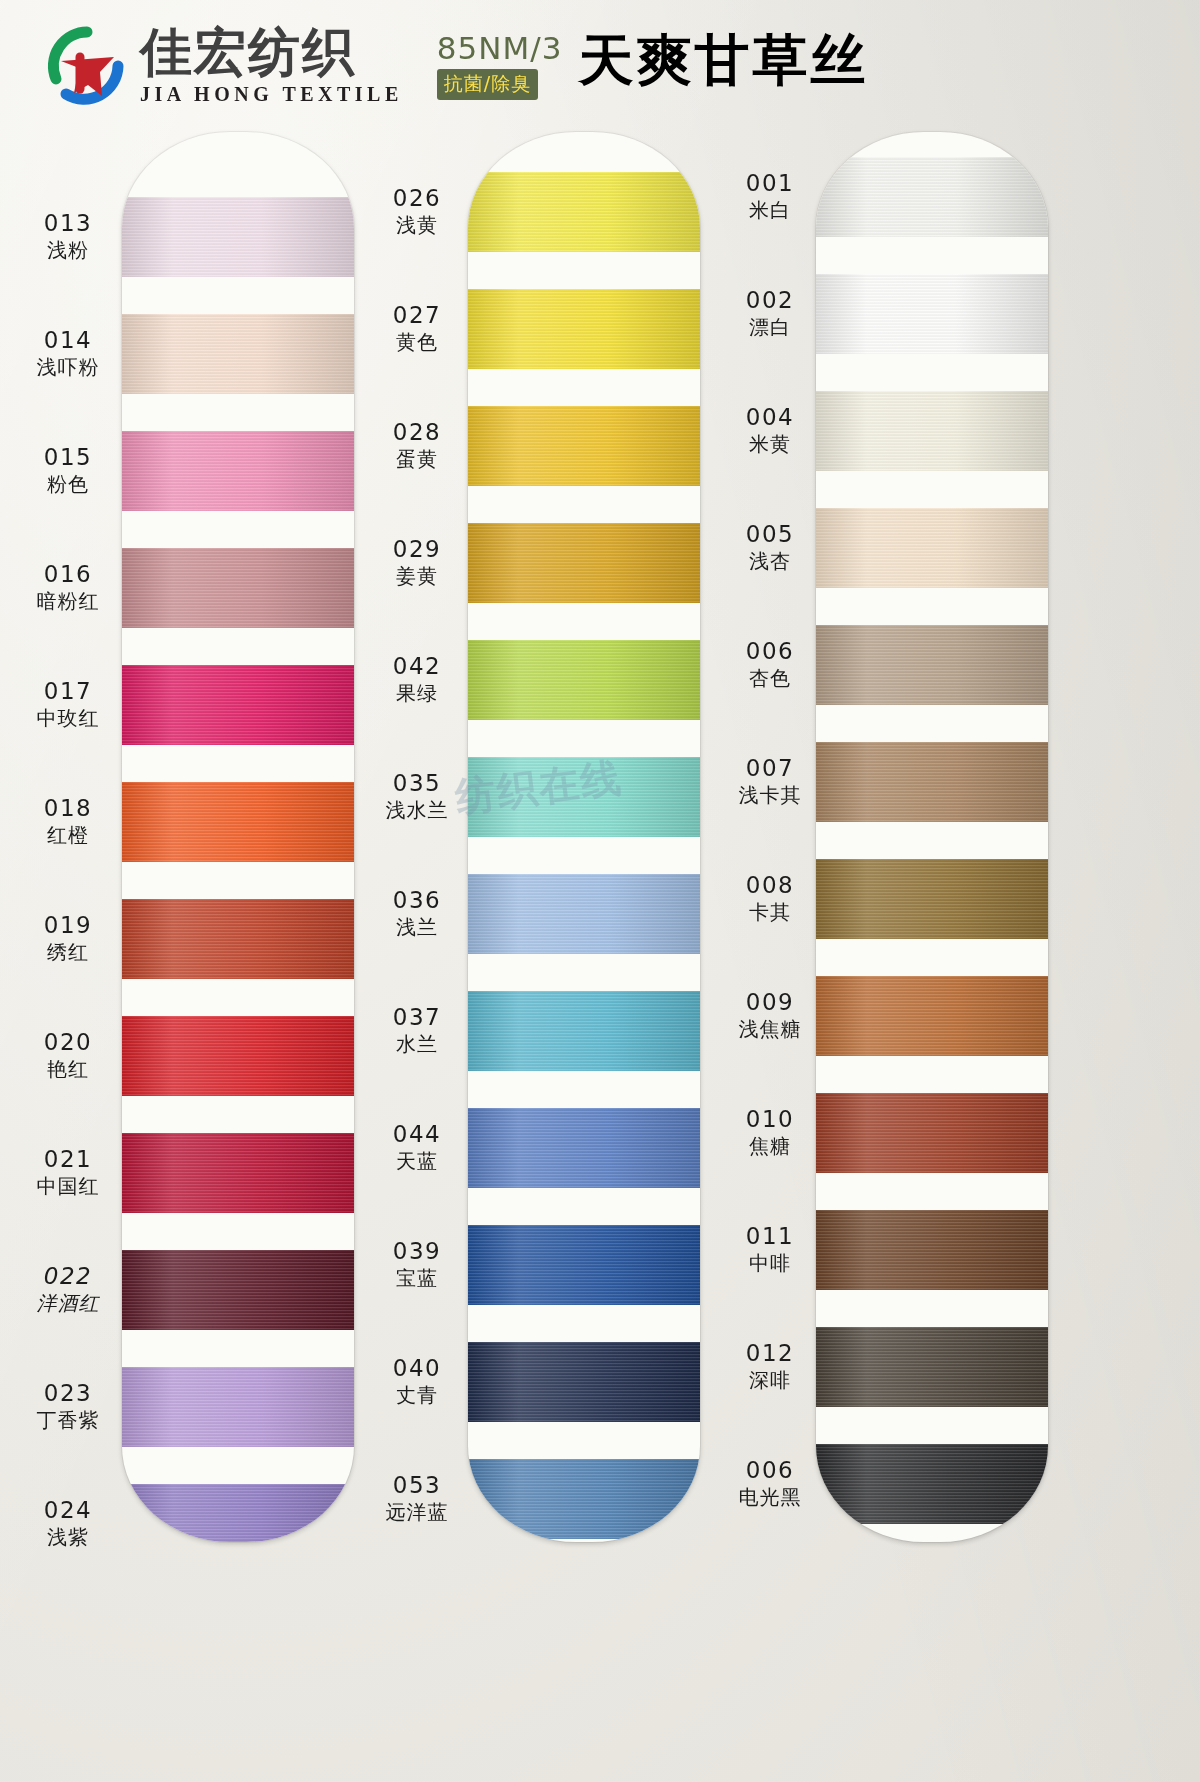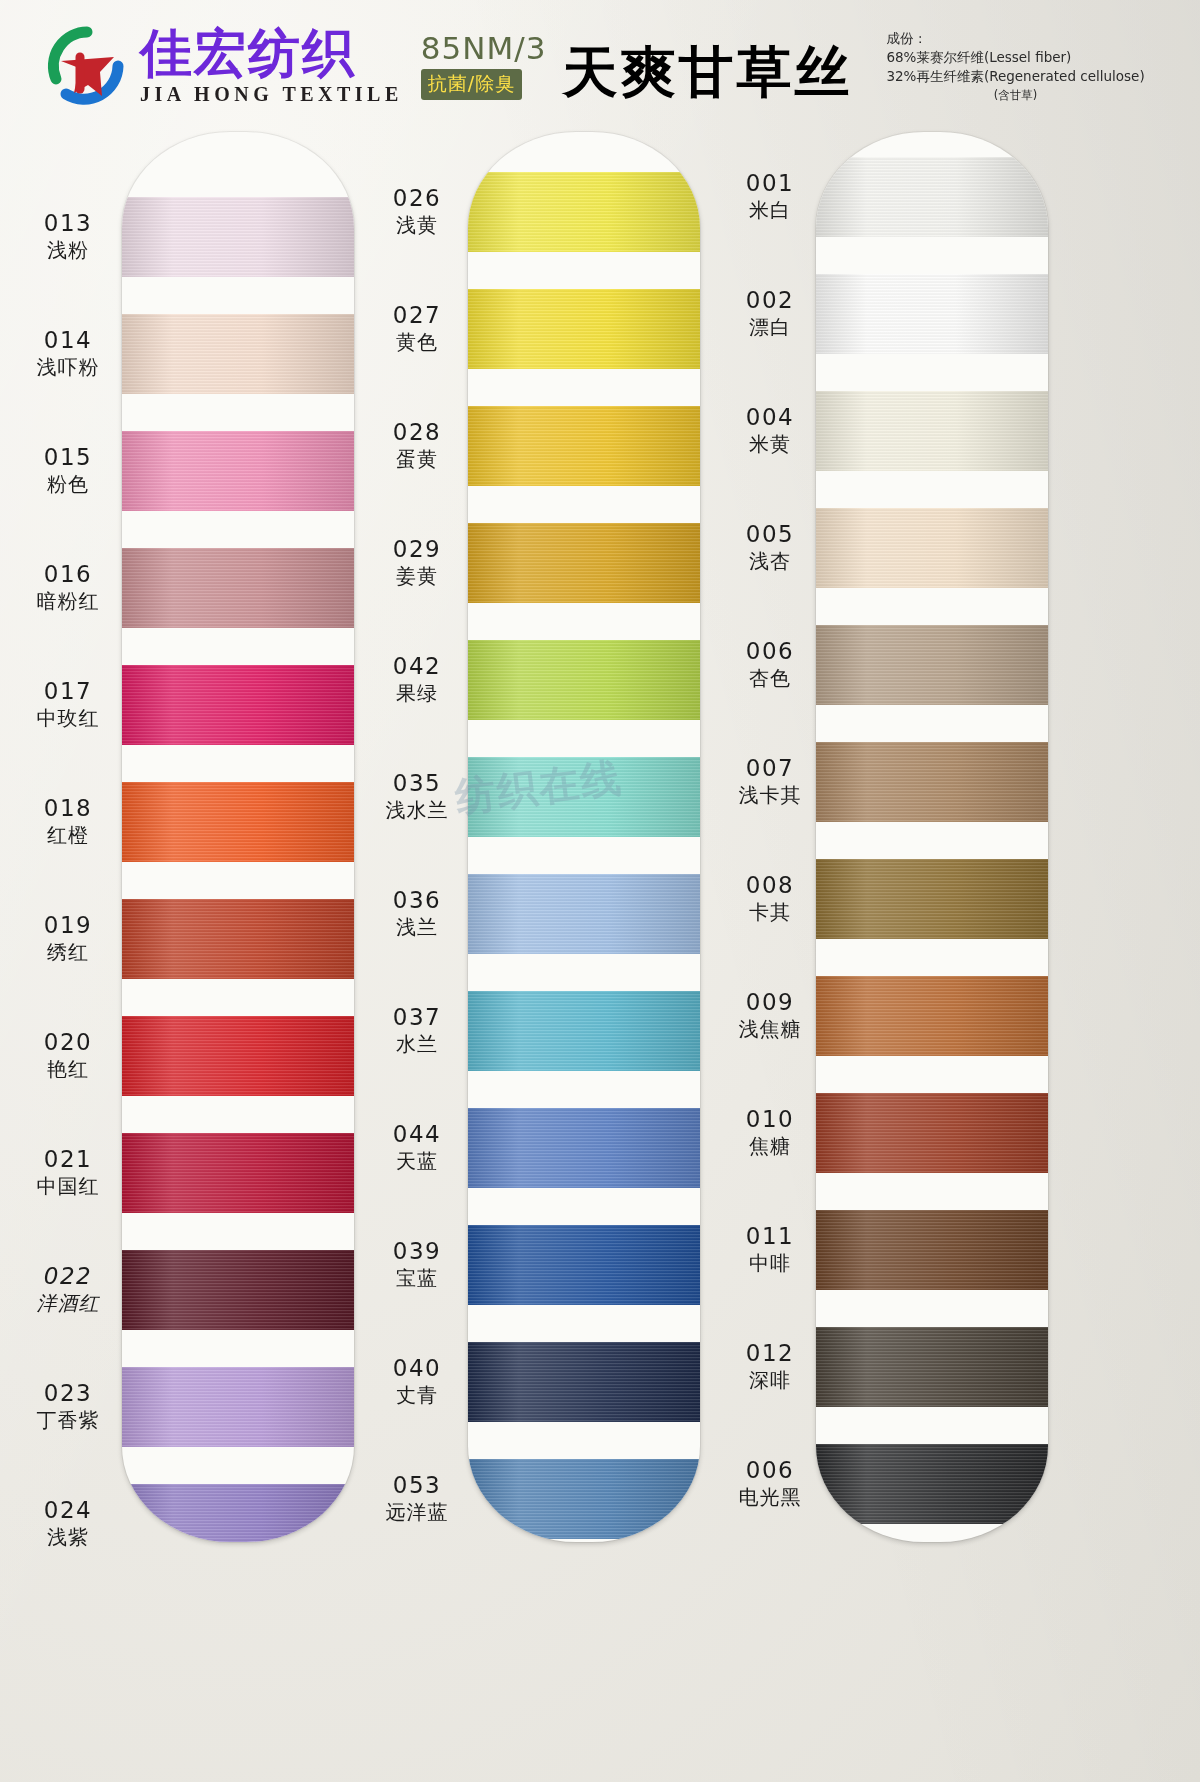--- a/index.html
+++ b/index.html
@@ -47,39 +47,39 @@
     margin-right: 10px;
   }
 
   .logo-block { display: flex; align-items: center; flex: 0 0 auto; }
 
   .logo-text { display: flex; flex-direction: column; justify-content: center; }
   .logo-cn {
     font-size: 52px;
     font-weight: bold;
     letter-spacing: 2px;
-    color: #6d28d9;
+    color: #404040;
     line-height: 1.05;
-    font-family: Liberation Sans, sans-serif;
+    font-family: Liberation Serif, serif;
   }
   .logo-en {
     font-size: 20px;
     font-weight: bold;
     letter-spacing: 4.5px;
     color: #231f20;
     font-family: "Liberation Serif", serif;
     margin-top: 2px;
     text-align: left;
   }
 
   
   #product-block {
     display: flex;
-    align-items: flex-end;
-    margin-left: 18px;
+    align-items: flex-start;
+    margin-left: 34px;
     flex: 0 0 auto;
   }
   #yarn-spec-col {
     display: flex;
     flex-direction: column;
     align-items: flex-start;
     margin-right: 16px;
   }
   #yarn-count {
     font-size: 31px;
@@ -237,26 +237,20 @@
   </div>
 
   <div id="product-block">
     <div id="yarn-spec-col">
       <div id="yarn-count">85NM/3</div>
       <div id="feature-badge">抗菌/除臭</div>
     </div>
     <div id="product-name">天爽甘草丝</div>
   </div>
 
-  <div id="composition">
-    <div>成份：</div>
-    <div>68%莱赛尔纤维(Lessel fiber)</div>
-    <div>32%再生纤维素(Regenerated cellulose)</div>
-    <div class="c-sub">(含甘草)</div>
-  </div>
 </div>
 
 <div class="column" id="col-1">
   <div class="strip">
       <div class="band" style="top: 65px; height: 80px; background: rgb(240, 223, 233);">
         <div class="thread"></div>
         <div class="sheen"></div>
       </div>
       <div class="band" style="top: 182px; height: 80px; background: rgb(245, 221, 205);">
         <div class="thread"></div>

